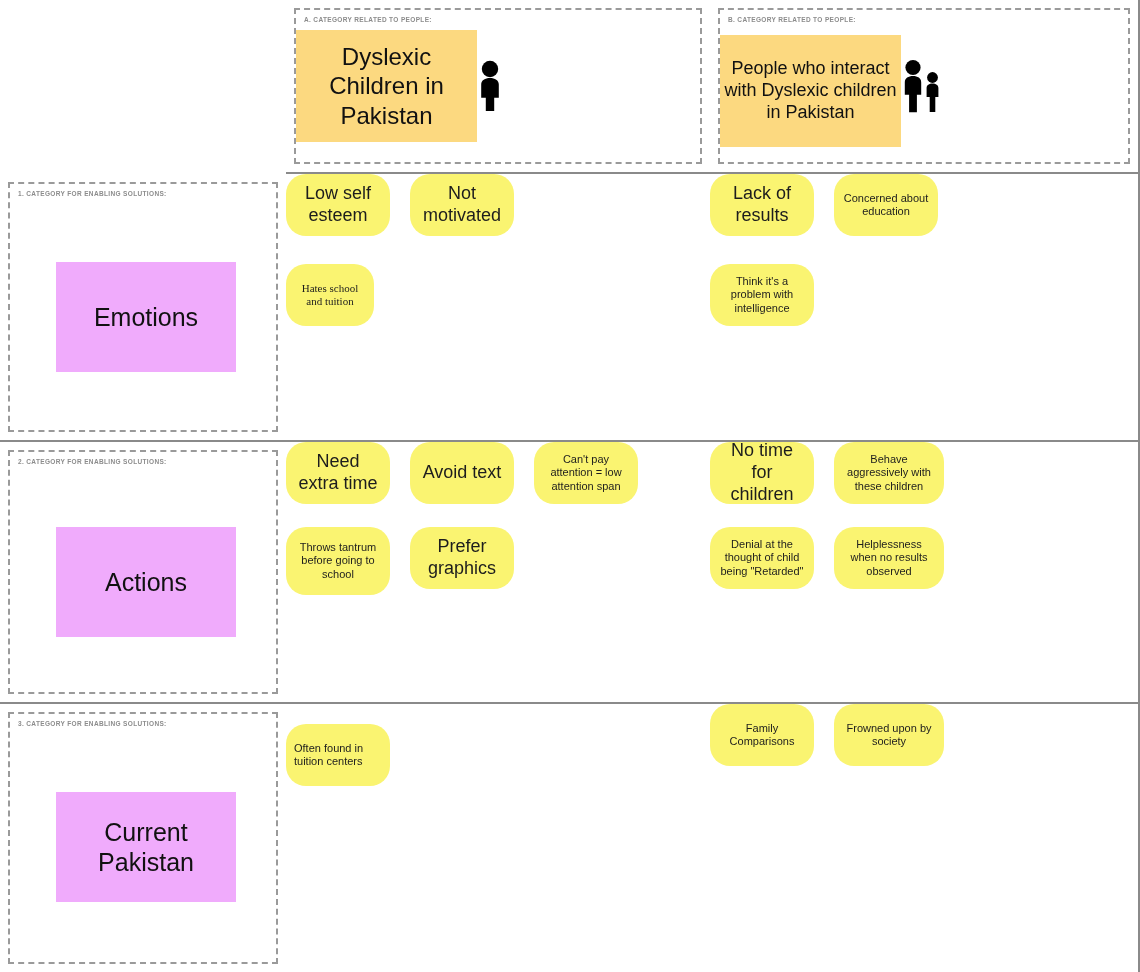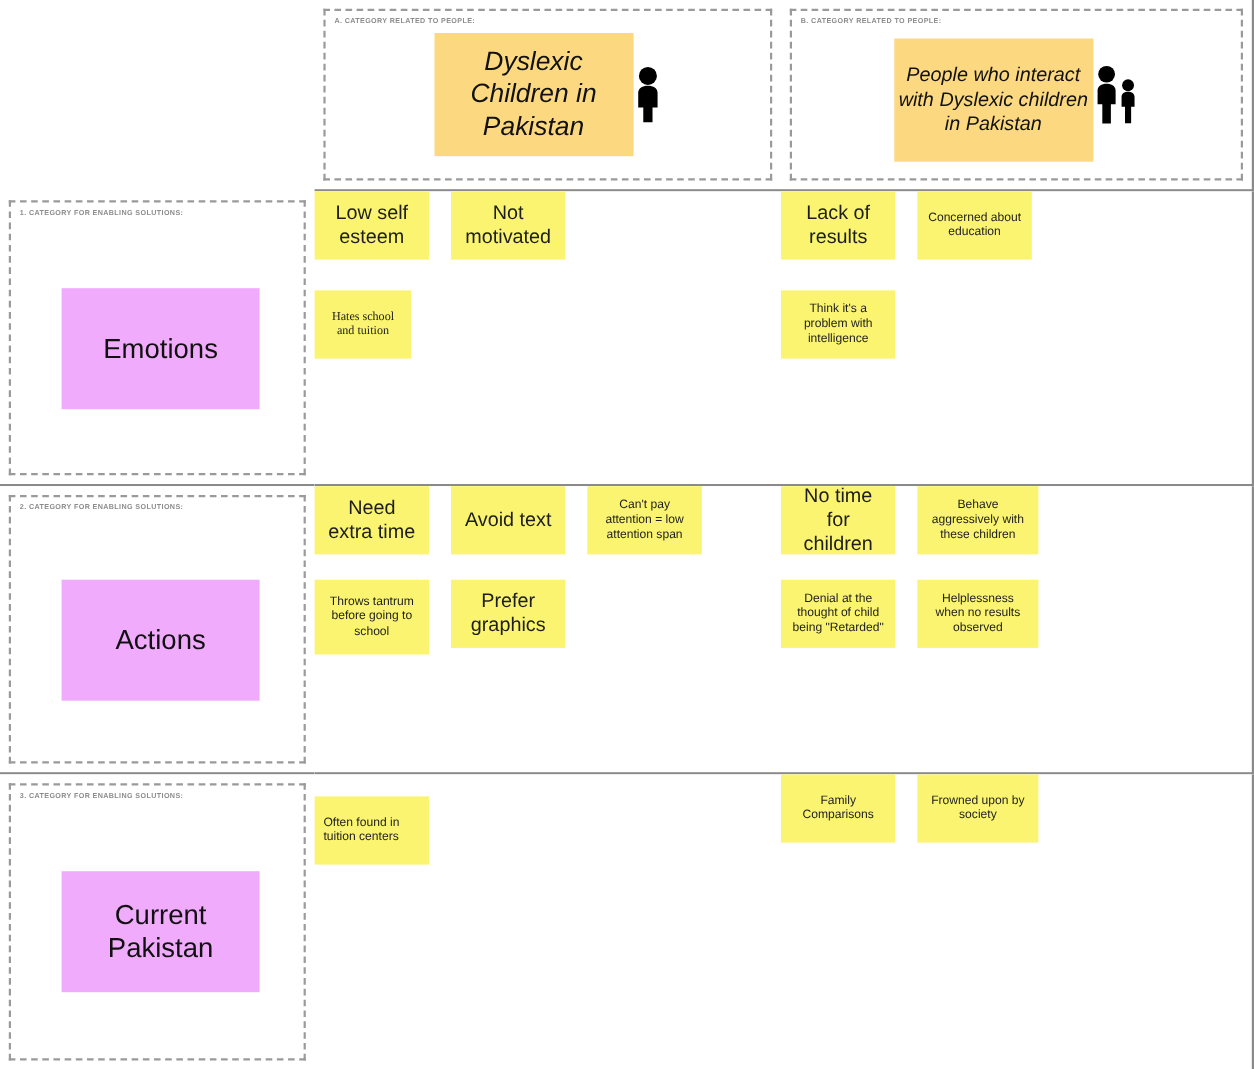--- a/index.html
+++ b/index.html
@@ -51,22 +51,20 @@
     white-space: nowrap;
     text-transform: uppercase;
   }
 
   
   .persona-wrap {
     position: absolute;
     inset: 0;
     display: flex;
     align-items: center;
-    justify-content: center;
-    font-style: italic;
   }
   .persona-card {
     background: #fcd980;
     color: #111;
     display: flex;
     align-items: center;
     justify-content: center;
     text-align: center;
     line-height: 1.22;
   }
@@ -106,20 +104,21 @@
   .note {
     position: absolute;
     background: #faf471;
     color: #1d1d1d;
     display: flex;
     align-items: center;
     justify-content: center;
     text-align: center;
     padding: 4px 8px;
     line-height: 1.22;
+    border-radius: 20px;
   }
   .note.lg { font-size: 18px; }
   .note.sm { font-size: 11px; }
   .note.left { text-align: left; justify-content: flex-start; }
 </style>
 </head>
 <body>
 
 <div class="board">
 

